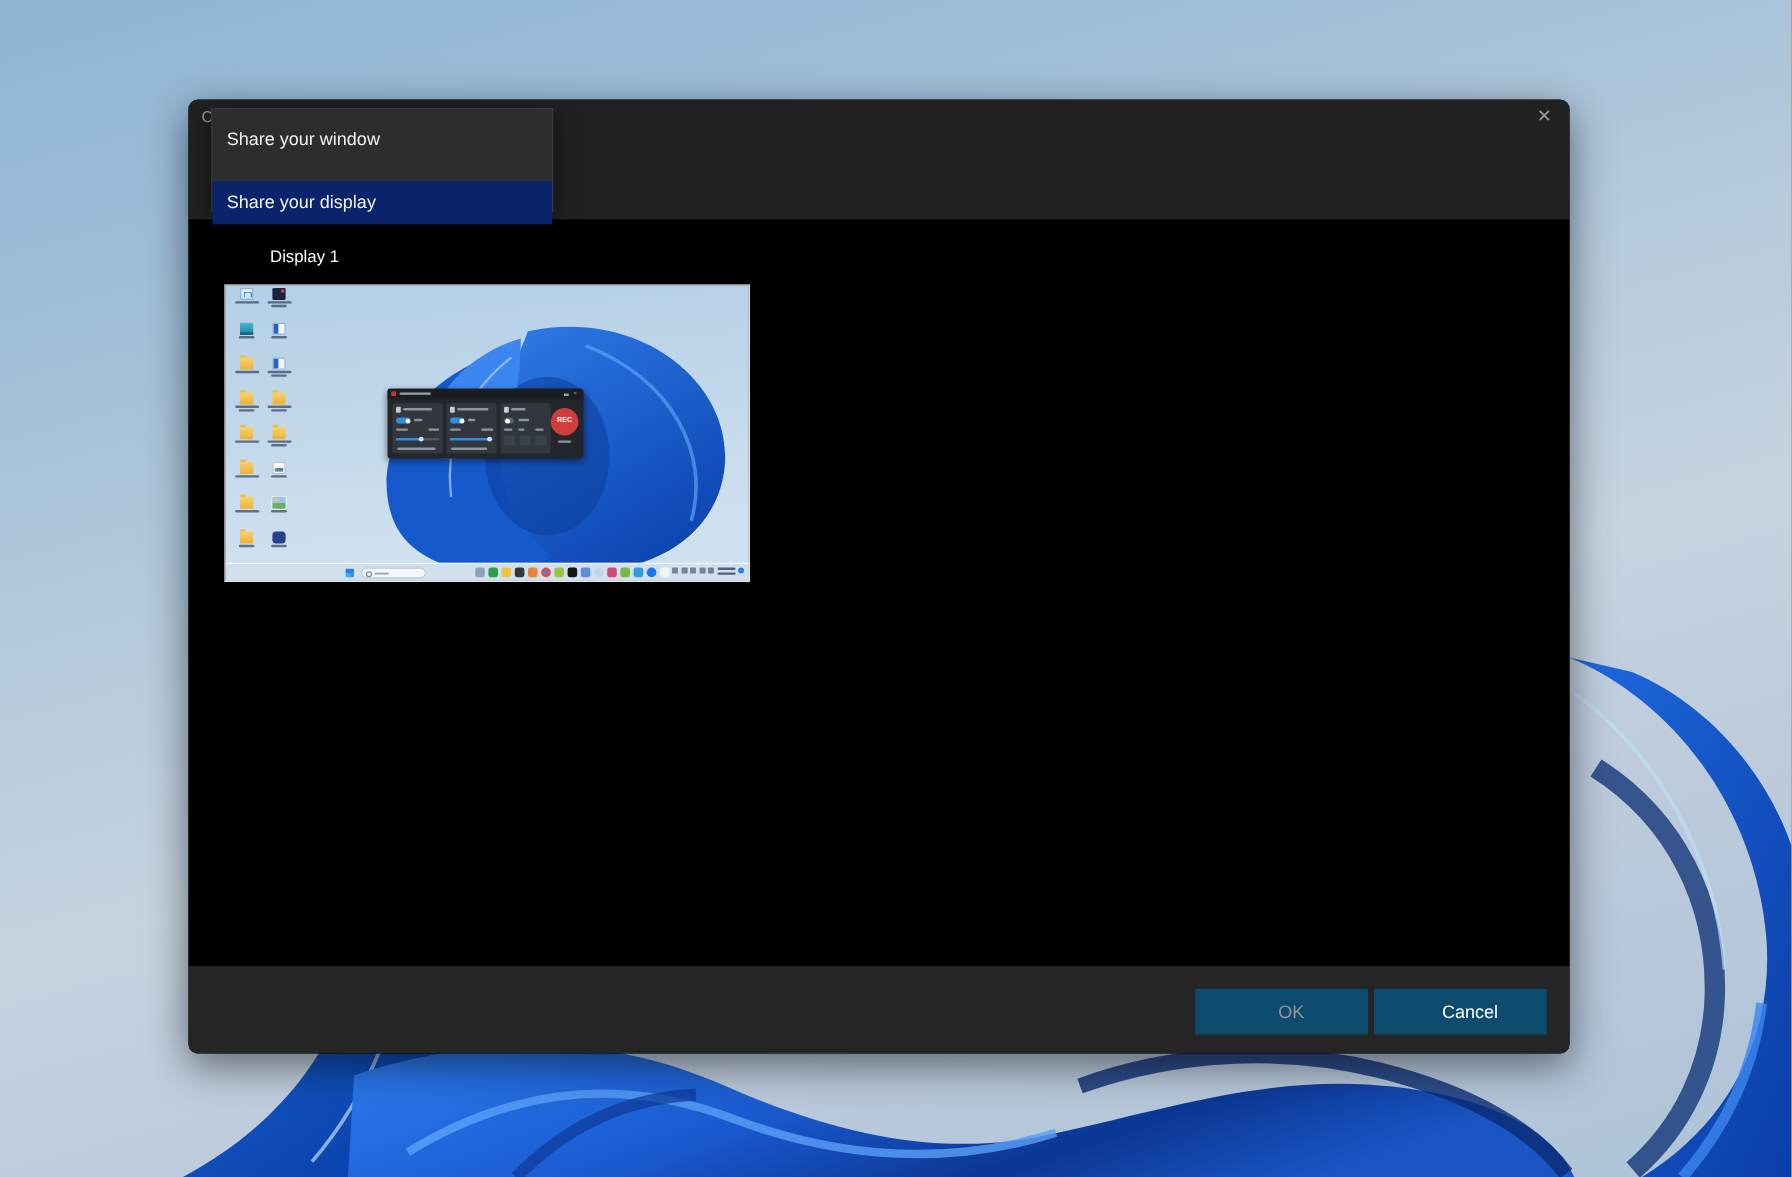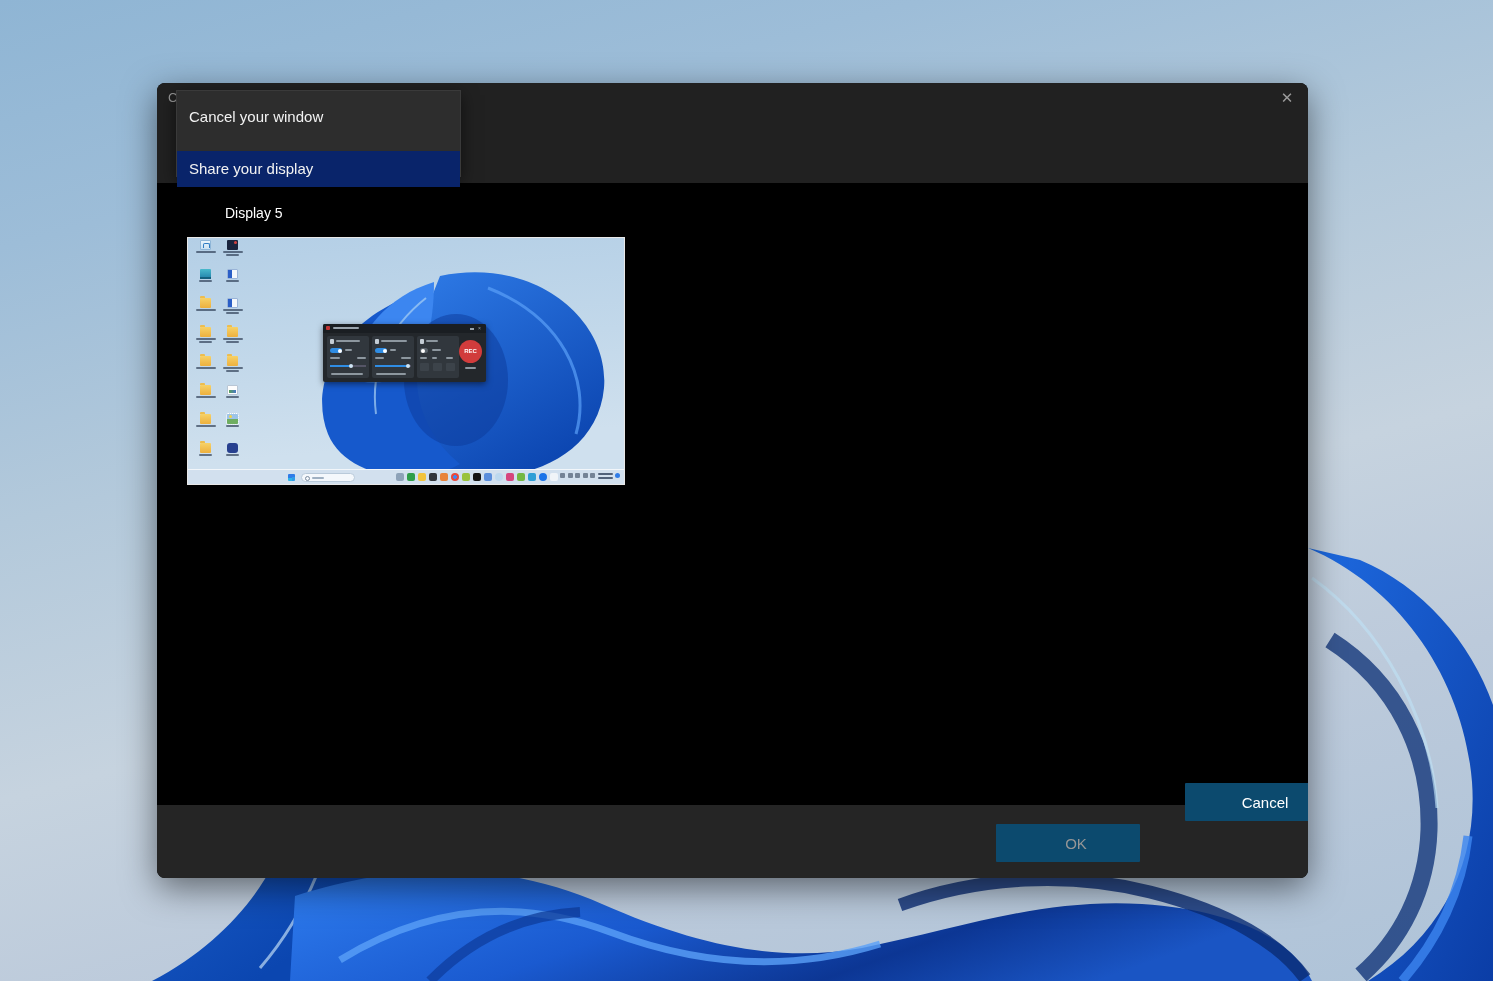--- a/index.html
+++ b/index.html
@@ -140,25 +140,25 @@
 
   <div class="dialog">
     <div class="dlg-header"></div>
     <div class="dlg-content"></div>
     <div class="dlg-footer"></div>
 
     <span class="title-partial">C</span>
     <div class="close-btn">✕</div>
 
     <div class="dropdown">
-      <div class="dd-item">Cancel your window</div>
+      <div class="dd-item">Share your window</div>
       <div class="dd-item selected">Share your display</div>
     </div>
 
-    <div class="display-label">Display 5</div>
+    <div class="display-label">Display 1</div>
 
     <div class="thumb">
       <svg class="thumbsvg" viewBox="0 0 436 246" preserveAspectRatio="none">
         <defs>
           <linearGradient id="tp1" x1="0" y1="0" x2="0.6" y2="1">
             <stop offset="0" stop-color="#2f7ce8"></stop>
               <stop offset="1" stop-color="#0d47b2"></stop>
           </linearGradient>
         </defs>
         <path d="M252,38 C344,18 422,80 416,150 C410,216 340,246 280,236 C228,228 204,190 214,150 C223,114 236,78 252,38 Z" fill="url(#tp1)"></path>
@@ -319,15 +319,15 @@
           <div class="tray-clock">
               <div></div>
               <div></div>
             </div>
           <div class="tray-dot"></div>
         </div>
       </div>
     </div>
 
     <button class="btn btn-ok" aria-disabled="true" style="top:741px;">OK</button>
-    <button class="btn btn-cancel" style="top:700px;margin-left:40px;">Cancel</button>
+    <button class="btn btn-cancel" style="top:741px;">Cancel</button>
   </div>
 </div>
 
 </body></html>

